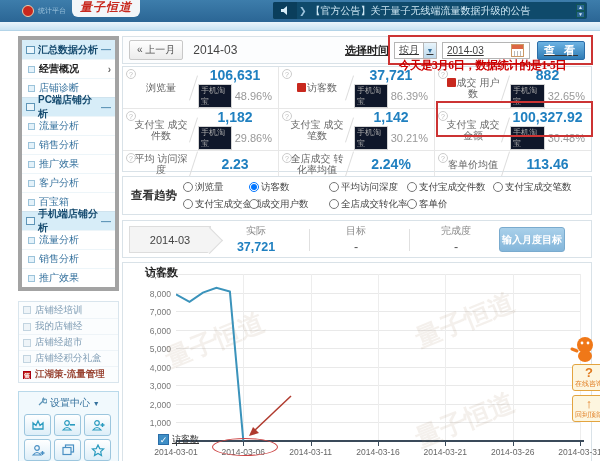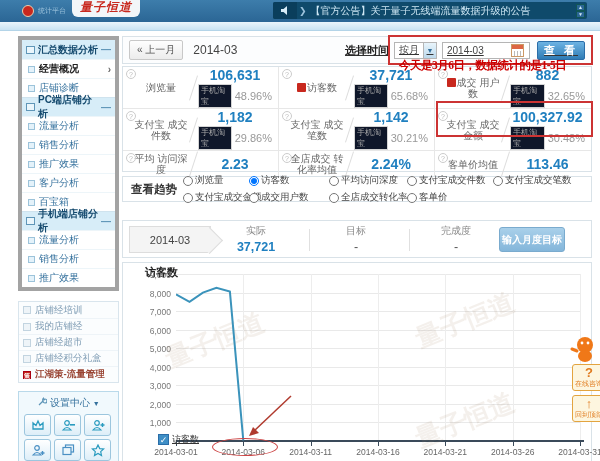--- a/index.html
+++ b/index.html
@@ -84,21 +84,21 @@
     border-radius:50%; color:#bbb; font-size:7px; line-height:9px; text-align:center; cursor:pointer; }
   .c-label { width:56px; font-size:10px; color:#666; text-align:center; line-height:11px; flex:none; }
   .flag { display:inline-block; width:9px; height:9px; background:#c8281e; border-radius:1px; margin-right:1px; vertical-align:-1px; }
   .c-slash { width:1px; height:26px; background:#ddd; transform:rotate(18deg); margin:0 4px; flex:none; }
   .c-right { flex:1; display:flex; flex-direction:column; align-items:center; justify-content:center; }
   .c-value { font-size:14px; font-weight:bold; color:#2080c0; }
   .c-badge-row { display:flex; align-items:center; gap:3px; margin-top:1px; }
   .m-badge { font-size:8px; color:#aaa; border:1px solid #d5d5d5; background:#0f172a; padding:0 2px; border-radius:1px; }
   .m-pct { font-size:11px; color:#999; }
   
-  .trend { top:176px; height:26px; display:flex; align-items:center; padding:0 8px; }
+  .trend { top:176px; height:39px; display:flex; align-items:center; padding:0 8px; }
   .trend-label { width:52px; font-size:11.5px; font-weight:bold; color:#333; flex:none; }
   .trend-opts { display:grid; grid-template-columns:66px 80px 78px 86px 88px; row-gap:4px; }
   .t-opt { display:flex; align-items:center; font-size:9.5px; color:#444; white-space:nowrap; cursor:pointer; }
   .t-opt input { width:10px; height:10px; margin:0 2px 0 0; }
   
   .target { top:220px; height:38px; }
   .month-arrow { position:absolute; left:6px; top:5px; width:82px; height:27px; background:#f4f4f4;
     border:1px solid #ddd; font-size:11px; color:#444; display:flex; align-items:center; justify-content:center; }
   .month-arrow::after { content:""; position:absolute; right:-9px; top:4px; width:18px; height:18px;
     background:#f4f4f4; border-right:1px solid #ddd; border-top:1px solid #ddd; transform:rotate(45deg); }
@@ -327,21 +327,21 @@
         </span>
       </div>
       <div class="cell">
         <span class="qmark">?</span>
         <span class="c-label"><span class="flag"></span>访客数</span>
         <span class="c-slash"></span>
         <span class="c-right">
           <span class="c-value">37,721</span>
           <span class="c-badge-row">
             <span class="m-badge">手机淘宝</span>
-            <span class="m-pct">65.68%</span>
+            <span class="m-pct">86.39%</span>
           </span>
         </span>
       </div>
       <div class="cell">
         <span class="qmark">?</span>
         <span class="c-label"><span class="flag"></span>成交 用户数</span>
         <span class="c-slash"></span>
         <span class="c-right">
           <span class="c-value">882</span>
           <span class="c-badge-row">

